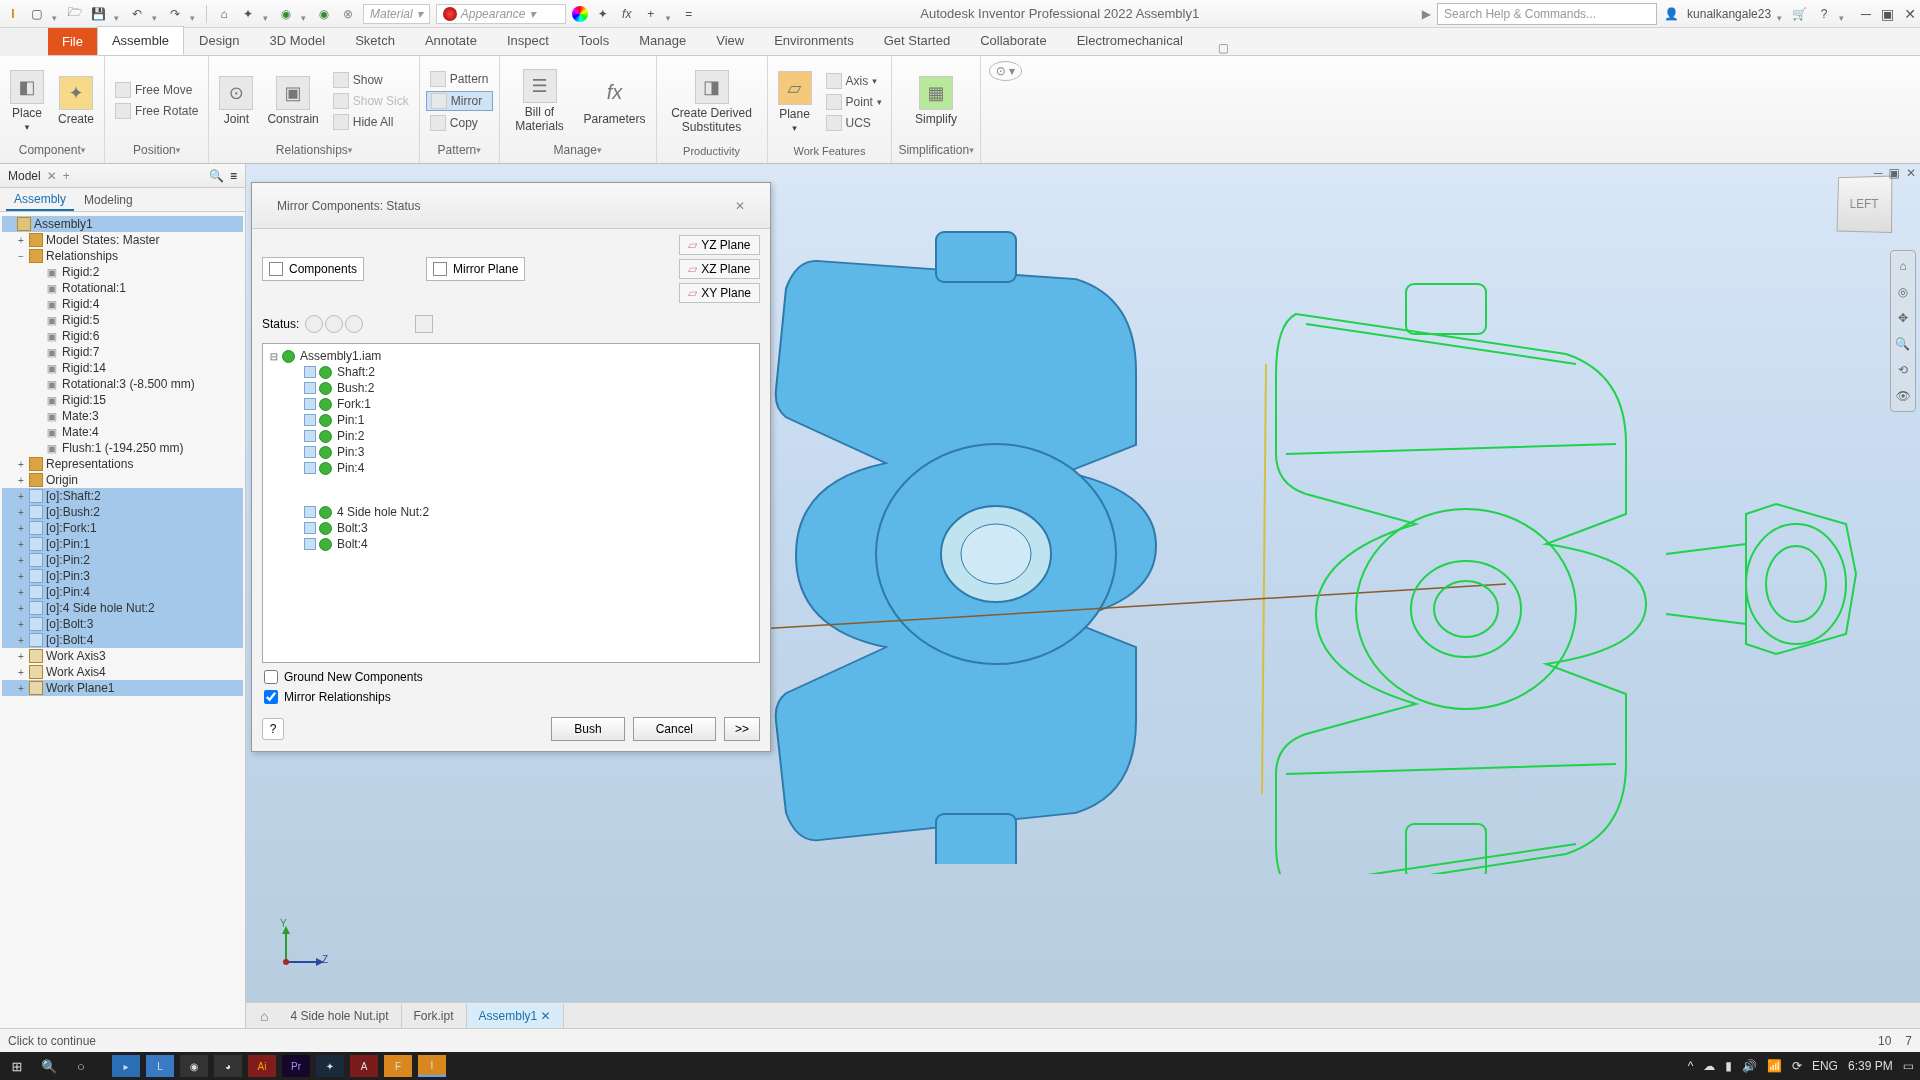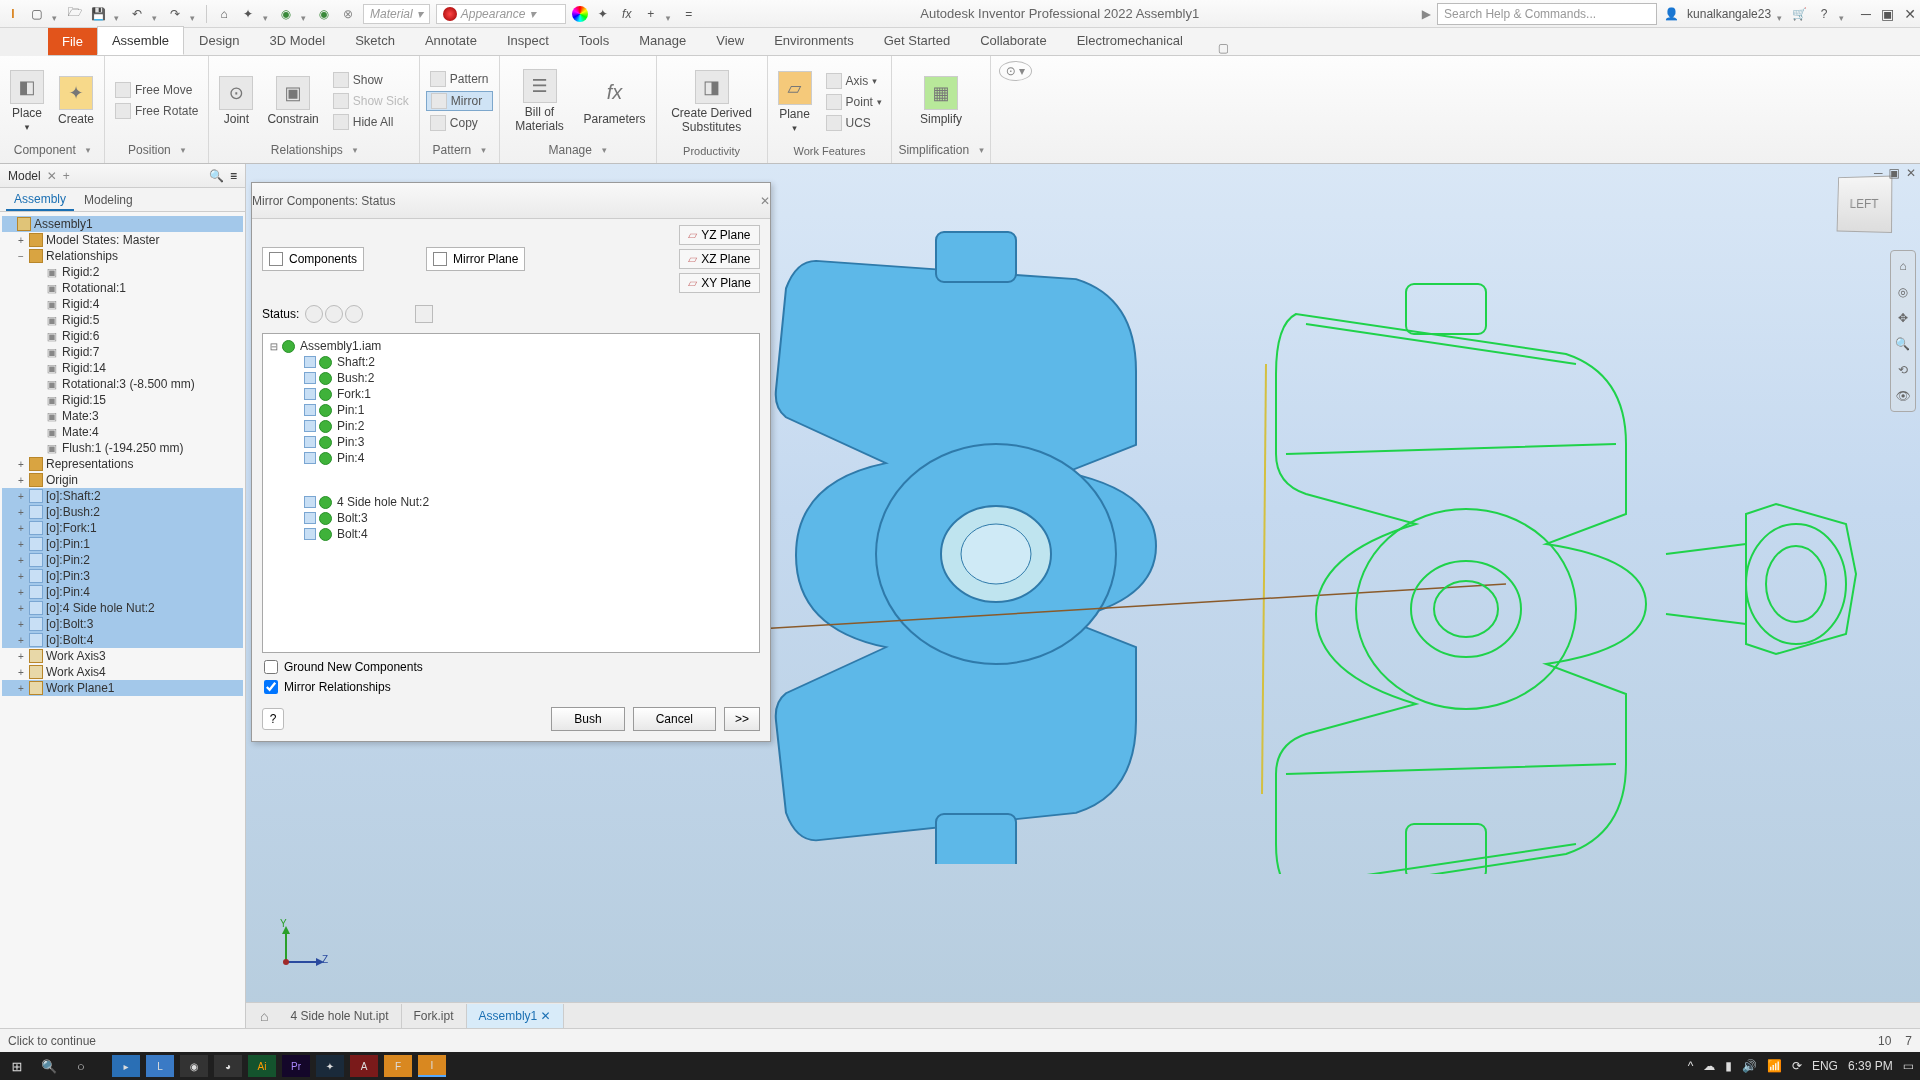--- a/index.html
+++ b/index.html
@@ -21,21 +21,21 @@
 
 .ribbon-tabs{height:28px;background:#f4f4f4;border-bottom:1px solid #ccc;display:flex;align-items:flex-end;padding-left:0;margin-left:48px;}
 .ribbon-tabs .file-tab{background:#e2541b;color:#fff;padding:6px 14px;font-size:13px;}
 .ribbon-tabs .tab{padding:6px 14px;color:#555;font-size:13px;border:1px solid transparent;}
 .ribbon-tabs .tab.active{background:#fff;border:1px solid #ccc;border-bottom:1px solid #fff;color:#333;}
 
 
 .ribbon{height:108px;background:linear-gradient(#fdfdfd,#f1f1f1);border-bottom:1px solid #bfbfbf;display:flex;}
 .rgroup{border-right:1px solid #d8d8d8;display:flex;flex-direction:column;align-items:center;padding:4px 6px;}
 .rgroup .body{flex:1;display:flex;align-items:center;gap:6px;}
-.rgroup .label{font-size:11px;color:#666;padding:2px 0;display:flex;align-items:center;gap:10px;}
+.rgroup .label{font-size:11px;color:#666;padding:2px 0;display:flex;align-items:center;gap:0;}
 .rgroup .label .dd{font-size:9px;color:#888;}
 .bigbtn{display:flex;flex-direction:column;align-items:center;gap:2px;padding:2px 4px;color:#444;}
 .bigbtn .icn{width:34px;height:34px;background:#e8e8e8;border:1px solid #ccc;display:flex;align-items:center;justify-content:center;font-size:18px;color:#777;}
 .smbtn{display:flex;align-items:center;gap:4px;padding:1px 4px;color:#555;}
 .smbtn .icn{width:16px;height:16px;background:#e8e8e8;border:1px solid #ccc;}
 .smbtn.hl{background:#cfe3f5;border:1px solid #7da7cc;}
 .col{display:flex;flex-direction:column;gap:3px;}
 
 
 .browser-pane{position:absolute;left:0;top:164px;width:246px;bottom:52px;background:#f6f6f6;border-right:1px solid #c9c9c9;display:flex;flex-direction:column;}
@@ -68,21 +68,21 @@
 
 
 .model-img{position:absolute;left:0;top:0;right:0;bottom:26px;}
 .blue-part{position:absolute;left:490px;top:60px;width:480px;height:640px;}
 .green-part{position:absolute;left:1000px;top:90px;width:630px;height:620px;}
 .shape-c{fill:#5db8e8;stroke:#2f7aaa;stroke-width:2;}
 .shape-g{fill:none;stroke:#1fd24a;stroke-width:2;}
 
 
 .dialog{position:absolute;left:251px;top:182px;width:520px;background:#f3f3f3;border:1px solid #9a9a9a;box-shadow:2px 2px 6px rgba(0,0,0,.2);}
-.dialog .dtitle{height:36px;background:linear-gradient(#f9f9f9,#eaeaea);border-bottom:1px solid #ccc;display:flex;align-items:center;padding:0 0;color:#555;}
+.dialog .dtitle{height:46px;background:linear-gradient(#f9f9f9,#eaeaea);border-bottom:1px solid #ccc;display:flex;align-items:center;padding:0 25px;color:#555;}
 .dialog .dtitle .x{margin-left:auto;color:#888;}
 .dialog .drow{display:flex;align-items:center;gap:6px;padding:6px 10px;}
 .dialog .selbtn{border:1px solid #b5b5b5;background:#fff;padding:4px 6px;display:flex;align-items:center;gap:6px;}
 .dialog .selbtn .ar{width:14px;height:14px;background:#fff;border:1px solid #888;}
 .dialog .planebtn{border:1px solid #c2c2c2;background:#f7f7f7;padding:2px 8px;display:flex;align-items:center;gap:4px;font-size:11px;}
 .dialog .status-icons{display:flex;gap:2px;}
 .dialog .status-icons span{width:18px;height:18px;border:1px solid #bbb;background:#eee;border-radius:50%;}
 .dialog .treebox{margin:4px 10px;border:1px solid #a8a8a8;background:#fff;height:320px;overflow:auto;padding:4px;}
 .dialog .treebox .tnode{font-size:12px;}
 .dialog .treebox .cicn{width:13px;height:13px;border-radius:50%;background:#3fb23a;border:1px solid #279027;margin-right:2px;}
@@ -717,21 +717,21 @@
 
 <div class="taskbar">
   <div class="tb">⊞</div>
   <div class="tb">🔍</div>
   <div class="tb">○</div>
   <div class="apps">
     <div class="app" style="background:#2a6fb5;">▸</div>
     <div class="app" style="background:#3a7ac5;">L</div>
     <div class="app" style="background:#333;">◉</div>
     <div class="app" style="background:#333;">◕</div>
-    <div class="app" style="background:#14532d;color:#f90;">Ai</div>
+    <div class="app" style="background:#7f1d1d;color:#f90;">Ai</div>
     <div class="app" style="background:#14072a;color:#a8f;">Pr</div>
     <div class="app" style="background:#1a2a3a;">✦</div>
     <div class="app" style="background:#7a1a1a;">A</div>
     <div class="app" style="background:#d98820;">F</div>
     <div class="app" style="background:#d98820;border-bottom:2px solid #5af;">I</div>
   </div>
   <div class="tray">
     <span>^</span>
     <span>☁</span>
     <span>▮</span>

